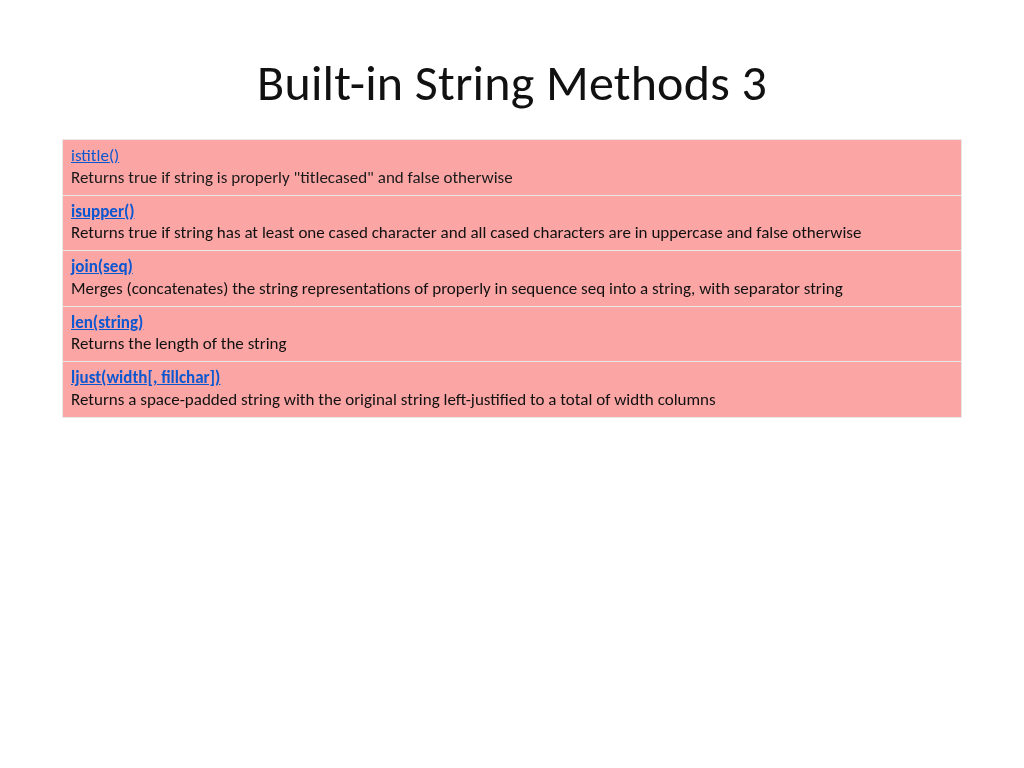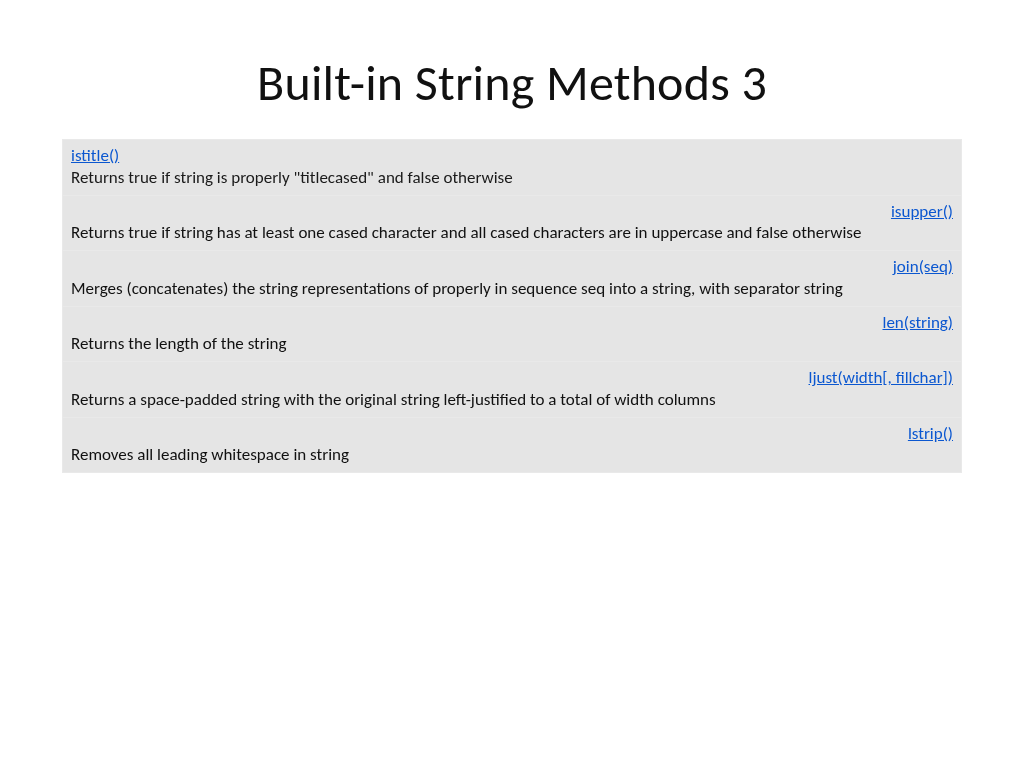--- a/index.html
+++ b/index.html
@@ -26,37 +26,37 @@
     color: #111;
   }
   table.methods {
     width: 100%;
     border-collapse: collapse;
     font-size: 17px;
     line-height: 1.28;
   }
   table.methods td {
     border: 1px solid #e9e9e9;
-    background: #e5e5e5;
+    background: #fca5a5;
     padding: 5px 8px 6px 8px;
     vertical-align: top;
   }
   .method-name {
     display: block;
     color: #0b57d0;
     text-decoration: underline;
     font-weight: 700;
   }
   .row-plain .method-name,
   .row-plain .method-desc {
     font-weight: 400;
     color: inherit;
   }
   .row-plain .method-name { color: #0b57d0; font-weight: 400; }
-  .row-bold .method-name { font-weight: 400; text-align: right; }
+  .row-bold .method-name { font-weight: 700; }
   .row-bold .method-desc { font-weight: 400; color: #111; }
   .method-desc { color: #222; text-align: right; }
 </style>
 </head>
 <body>
 
 <div class="slide">
   <h1 class="title">Built-in String Methods 3</h1>
 
   <table class="methods">
@@ -69,18 +69,15 @@
         </tr>
         <tr class="row-bold">
           <td><a class="method-name" href="#">join(seq)</a><span class="method-desc">Merges (concatenates) the string representations of properly in sequence seq into a string, with separator string</span></td>
         </tr>
         <tr class="row-bold">
           <td><a class="method-name" href="#">len(string)</a><span class="method-desc">Returns the length of the string</span></td>
         </tr>
         <tr class="row-bold">
           <td><a class="method-name" href="#">ljust(width[, fillchar])</a><span class="method-desc">Returns a space-padded string with the original string left-justified to a total of width columns</span></td>
         </tr>
-        <tr class="row-bold">
-          <td><a class="method-name" href="#">lstrip()</a><span class="method-desc">Removes all leading whitespace in string</span></td>
-        </tr>
       </tbody>
   </table>
 </div>
 
 </body></html>

